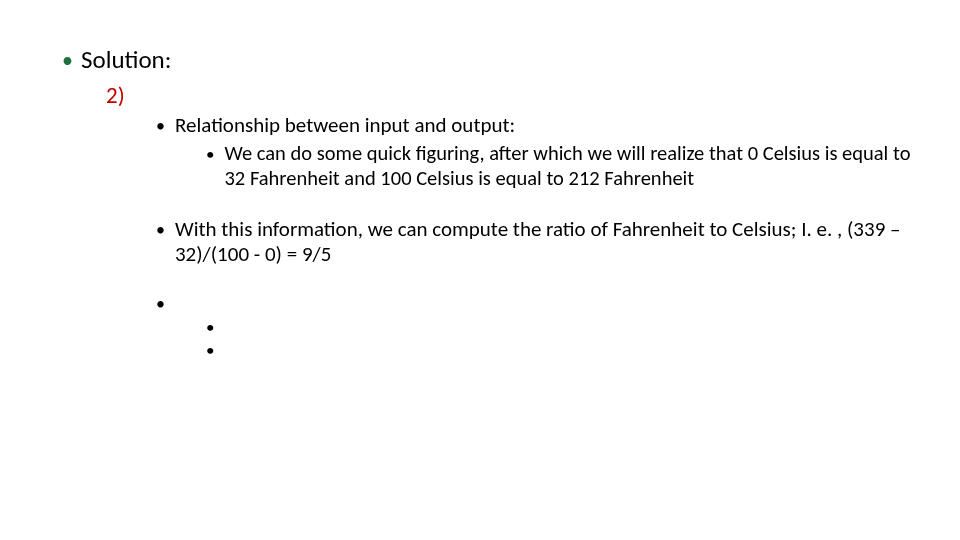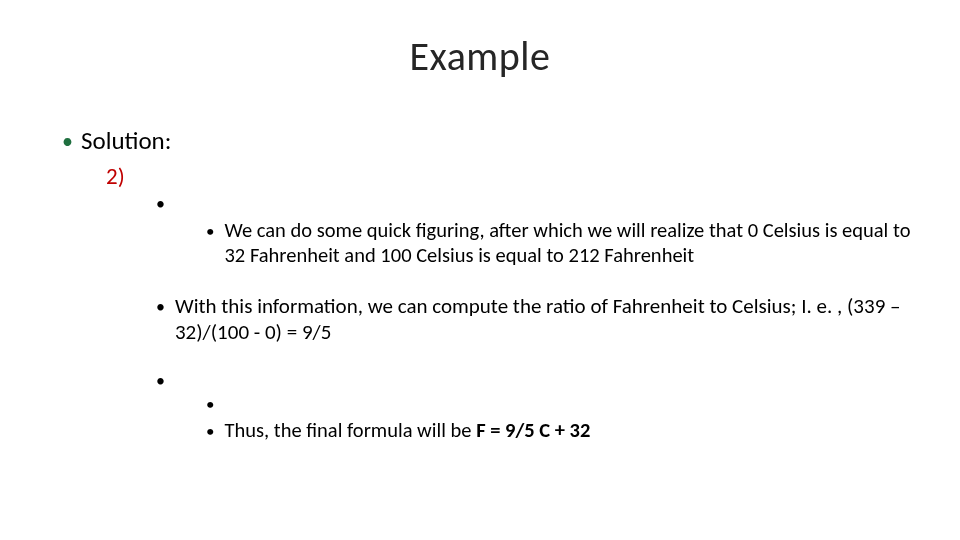--- a/index.html
+++ b/index.html
@@ -15,35 +15,35 @@
   .lvl3 .bullet { margin-right: 10px; font-size: 18px; }
   .lvl4 { font-size: 20.5px; color: #000; margin-left: 144px; margin-top: 2px; display: flex; align-items: baseline; line-height: 1.22; }
   .lvl4 .bullet { margin-right: 10px; font-size: 17px; }
   .gap { height: 22px; }
   .bold { font-weight: 700; }
 </style>
 </head>
 <body>
 
 <div class="slide">
-  <div class="title">Example</div>
 
   <div class="content">
 
     <div class="lvl1">
       <span class="bullet">•</span>
       <span>Solution:</span>
     </div>
 
     <div class="lvl2">
       <span class="num">2)</span>
     </div>
 
     <div class="lvl3">
       <span class="bullet">•</span>
+      <span>Relationship between input and output:</span>
     </div>
     <div class="lvl4">
       <span class="bullet">•</span>
       <span>We can do some quick figuring, after which we will realize that 0 Celsius is equal to 32 Fahrenheit and 100 Celsius is equal to 212 Fahrenheit</span>
     </div>
 
     <div class="gap"></div>
 
     <div class="lvl3">
       <span class="bullet">•</span>
@@ -53,19 +53,16 @@
     <div class="gap"></div>
 
     <div class="lvl3">
       <span class="bullet">•</span>
     </div>
     <div class="lvl4">
       <span class="bullet">•</span>
     </div>
     <div class="lvl4">
       <span class="bullet">•</span>
-      <span>
-        <span>Thus, the final formula will be </span><span class="bold">F = 9/5 C + 32</span>
-      </span>
     </div>
 
   </div>
 </div>
 
 </body></html>

